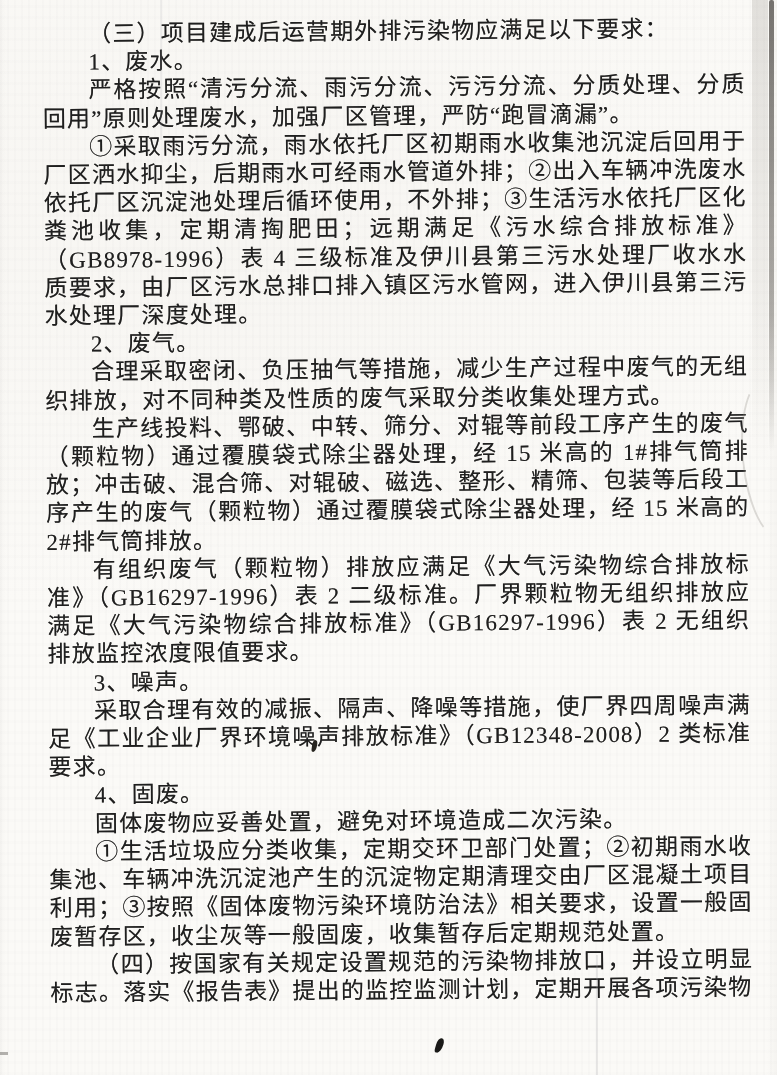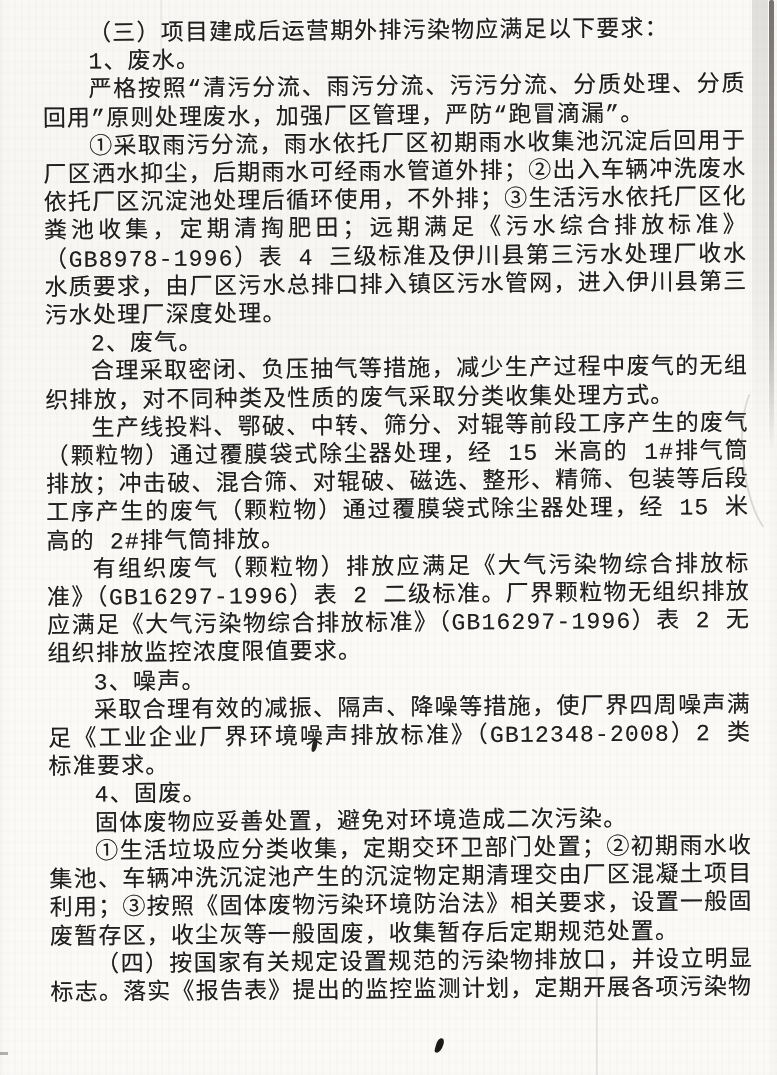--- a/index.html
+++ b/index.html
@@ -10,21 +10,21 @@
   .page {
     position: relative;
     width: 777px;
     height: 1075px;
     overflow: hidden;
     background:
       linear-gradient(90deg, rgba(205,203,200,0.10) 0px, rgba(255,255,255,0) 6px),
       linear-gradient(270deg, rgba(200,197,192,0.12) 0px, rgba(255,255,255,0) 10px),
       radial-gradient(ellipse 900px 600px at 30% 20%, rgba(244,242,238,0.6), rgba(255,255,255,0) 70%),
       #fbfaf7;
-    font-family: Liberation Mono, monospace;
+    font-family: Liberation Serif, serif;
   }
   
   .page::before {
     content: "";
     position: absolute;
     inset: 0;
     background:
       repeating-linear-gradient(90deg, rgba(160,158,165,0.035) 0 2px, rgba(255,255,255,0) 2px 7px),
       repeating-linear-gradient(0deg, rgba(170,168,172,0.025) 0 3px, rgba(255,255,255,0) 3px 11px);
     pointer-events: none;

